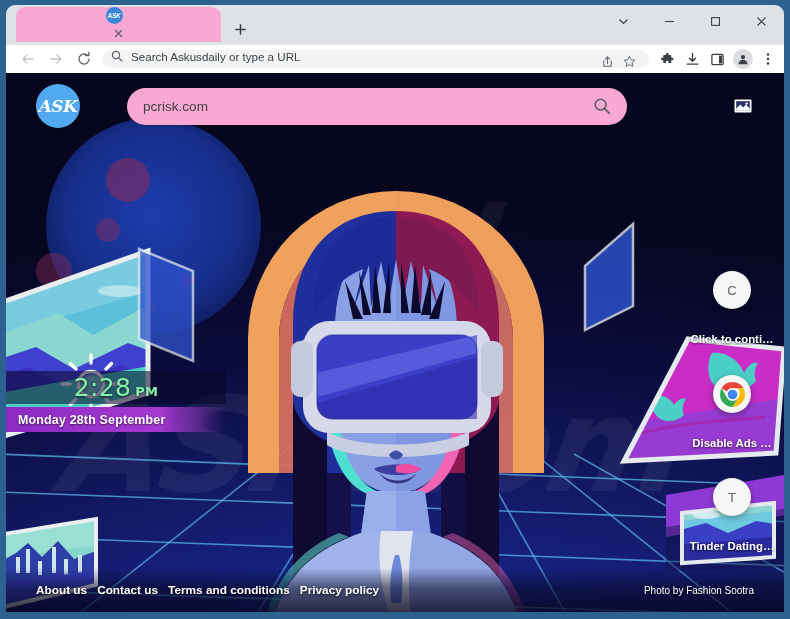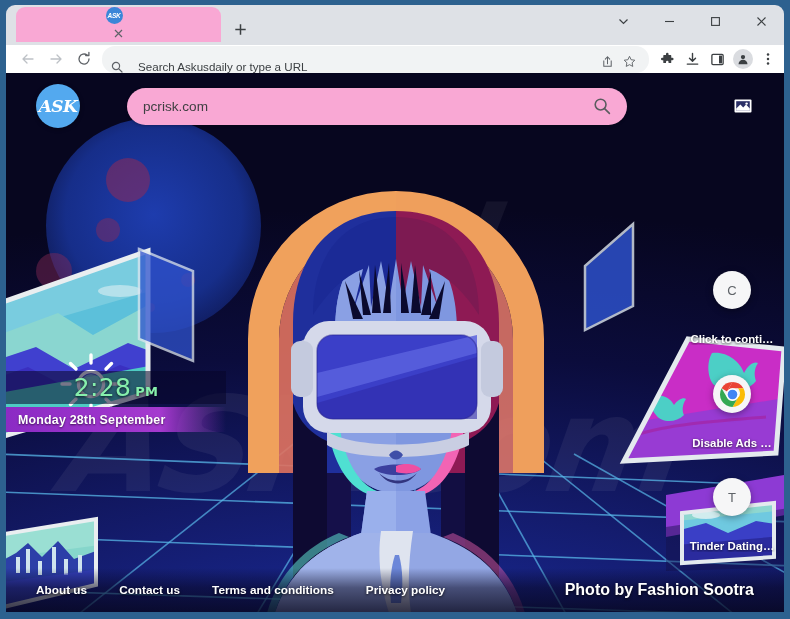--- a/index.html
+++ b/index.html
@@ -64,24 +64,23 @@
     position:absolute; left:0; top:40px; height:28px; width:100%;
     background:#ffffff; display:flex; align-items:center;
     padding:0 4px 0 8px;
   }
   .navbtn{
     width:28px;height:28px;flex:none;display:flex;align-items:center;
     justify-content:center; color:#5f6368;
   }
   .navbtn.dim{ color:#bdc1c6; }
   #omnibox{
-    flex:1; height:27px; margin:0 6px 0 4px; background:#f1f3f4;
-    border-radius:13px; display:flex; align-items:flex-end; padding:0 9px;
+    flex:1; height:18px; margin:0 6px 0 4px; background:#f1f3f4;
+    border-radius:13px; display:flex; align-items:flex-start; padding:0 9px;
     position:relative;
-    gap:7px;
   }
   #omni-search-icon{ flex:none; color:#5f6368; display:flex; margin-right:8px;}
   #omni-text{ font-size:11.6px; color:#3c4043; white-space:nowrap; flex:1;}
   #omni-right{ display:flex; align-items:center; flex:none; }
   .omni-ico{
     width:22px;height:22px;display:flex;align-items:center;
     justify-content:center;color:#5f6368;
   }
   #tb-right{ display:flex; align-items:center; flex:none; }
   .tbico{
@@ -219,27 +218,27 @@
   #sc1{ left:678px; top:198px; }
   #sc2{ left:678px; top:302px; }
   #sc3{ left:678px; top:405px; }
 
   
   #footer{
     position:absolute; left:0; bottom:0; width:100%; height:44px;
     display:flex; align-items:center; padding:0 30px;
     background:linear-gradient(180deg, rgba(8,6,35,0) 0%, rgba(7,5,30,.55) 45%, rgba(6,5,26,.8) 100%);
   }
-  #footer-links{ display:flex; align-items:center; gap:32px; }
+  #footer-links{ display:flex; align-items:center; gap:10px; }
   .flink{
     font-size:11.8px; color:#ffffff; font-weight:bold;
     text-shadow:0 1px 3px rgba(0,0,0,.8); white-space:nowrap;
   }
   #credit{
-    margin-left:auto; font-size:16px; color:#ffffff; font-weight:bold;
+    margin-left:auto; font-size:10px; color:#ffffff; font-weight:normal;
     text-shadow:0 1px 3px rgba(0,0,0,.8); white-space:nowrap;
   }
 </style>
 </head>
 <body>
 
 <div id="window">
 
   <div id="chrome">
 

